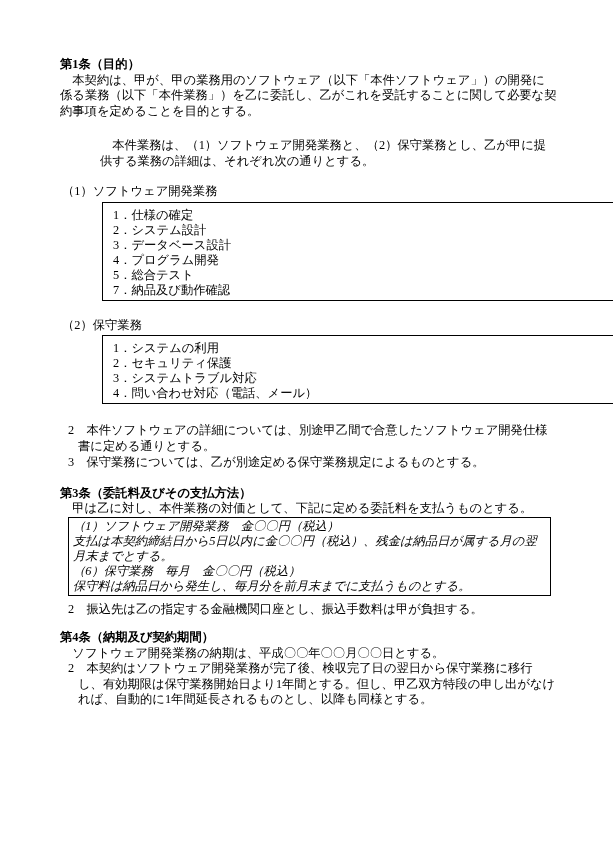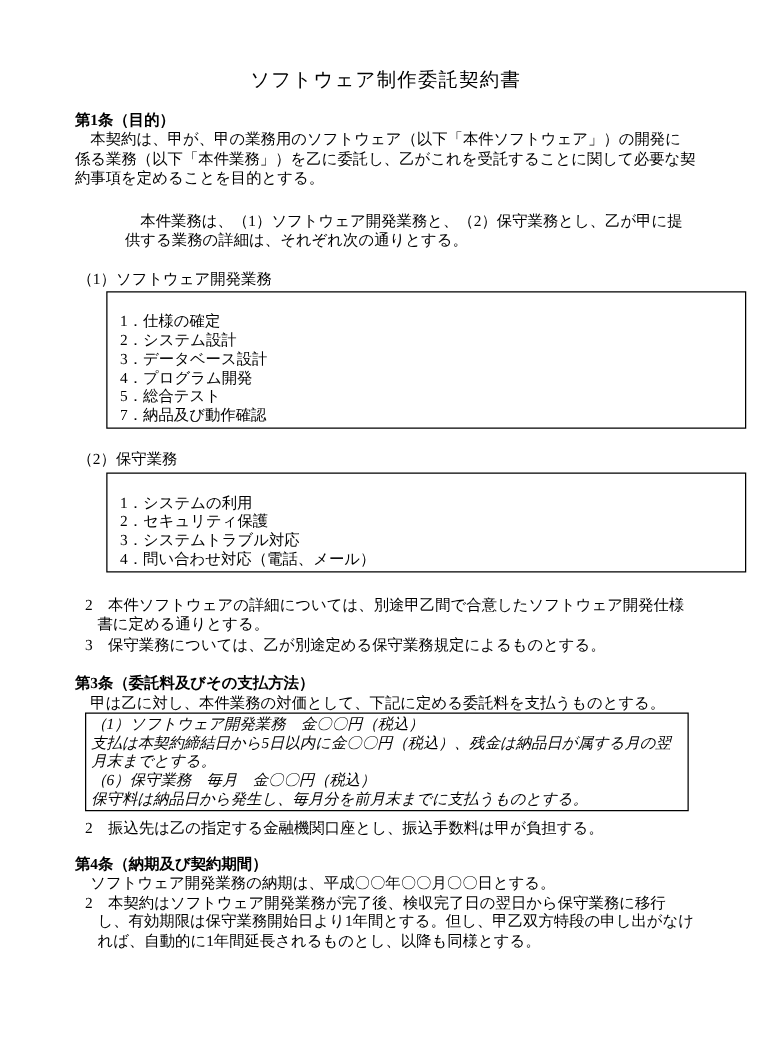--- a/index.html
+++ b/index.html
@@ -36,36 +36,35 @@
   .sub-label { margin-left: 2px; }
   .clause {
     margin-left: 18px;
     text-indent: -10px;
   }
   .box {
     border: 1px solid #000000;
     line-height: 15px;
   }
   .box-tasks {
-    margin-left: 25px;
+    margin-left: 42px;
     width: 512px;
-    padding: 16px 6px 2px 10px;
+    padding: 5px 6px 2px 10px;
   }
   .box-fee {
     margin-left: 8px;
     width: 483px;
     padding: 1px 6px 1px 4px;
   }
 </style>
 </head>
 <body>
 
 <div class="page">
 
-  <h1 class="doc-title">ソフトウェア制作委託契約書</h1>
 
 
   <div>
     <div class="heading">第1条（目的）</div>
     <p class="body-indent mb-19">本契約は、甲が、甲の業務用のソフトウェア（以下「本件ソフトウェア」）の開発に係る業務（以下「本件業務」）を乙に委託し、乙がこれを受託することに関して必要な契約事項を定めることを目的とする。</p>
   </div>
 
   <div>
     <p class="body-indent mb-15">本件業務は、（1）ソフトウェア開発業務と、（2）保守業務とし、乙が甲に提供する業務の詳細は、それぞれ次の通りとする。</p>
 

